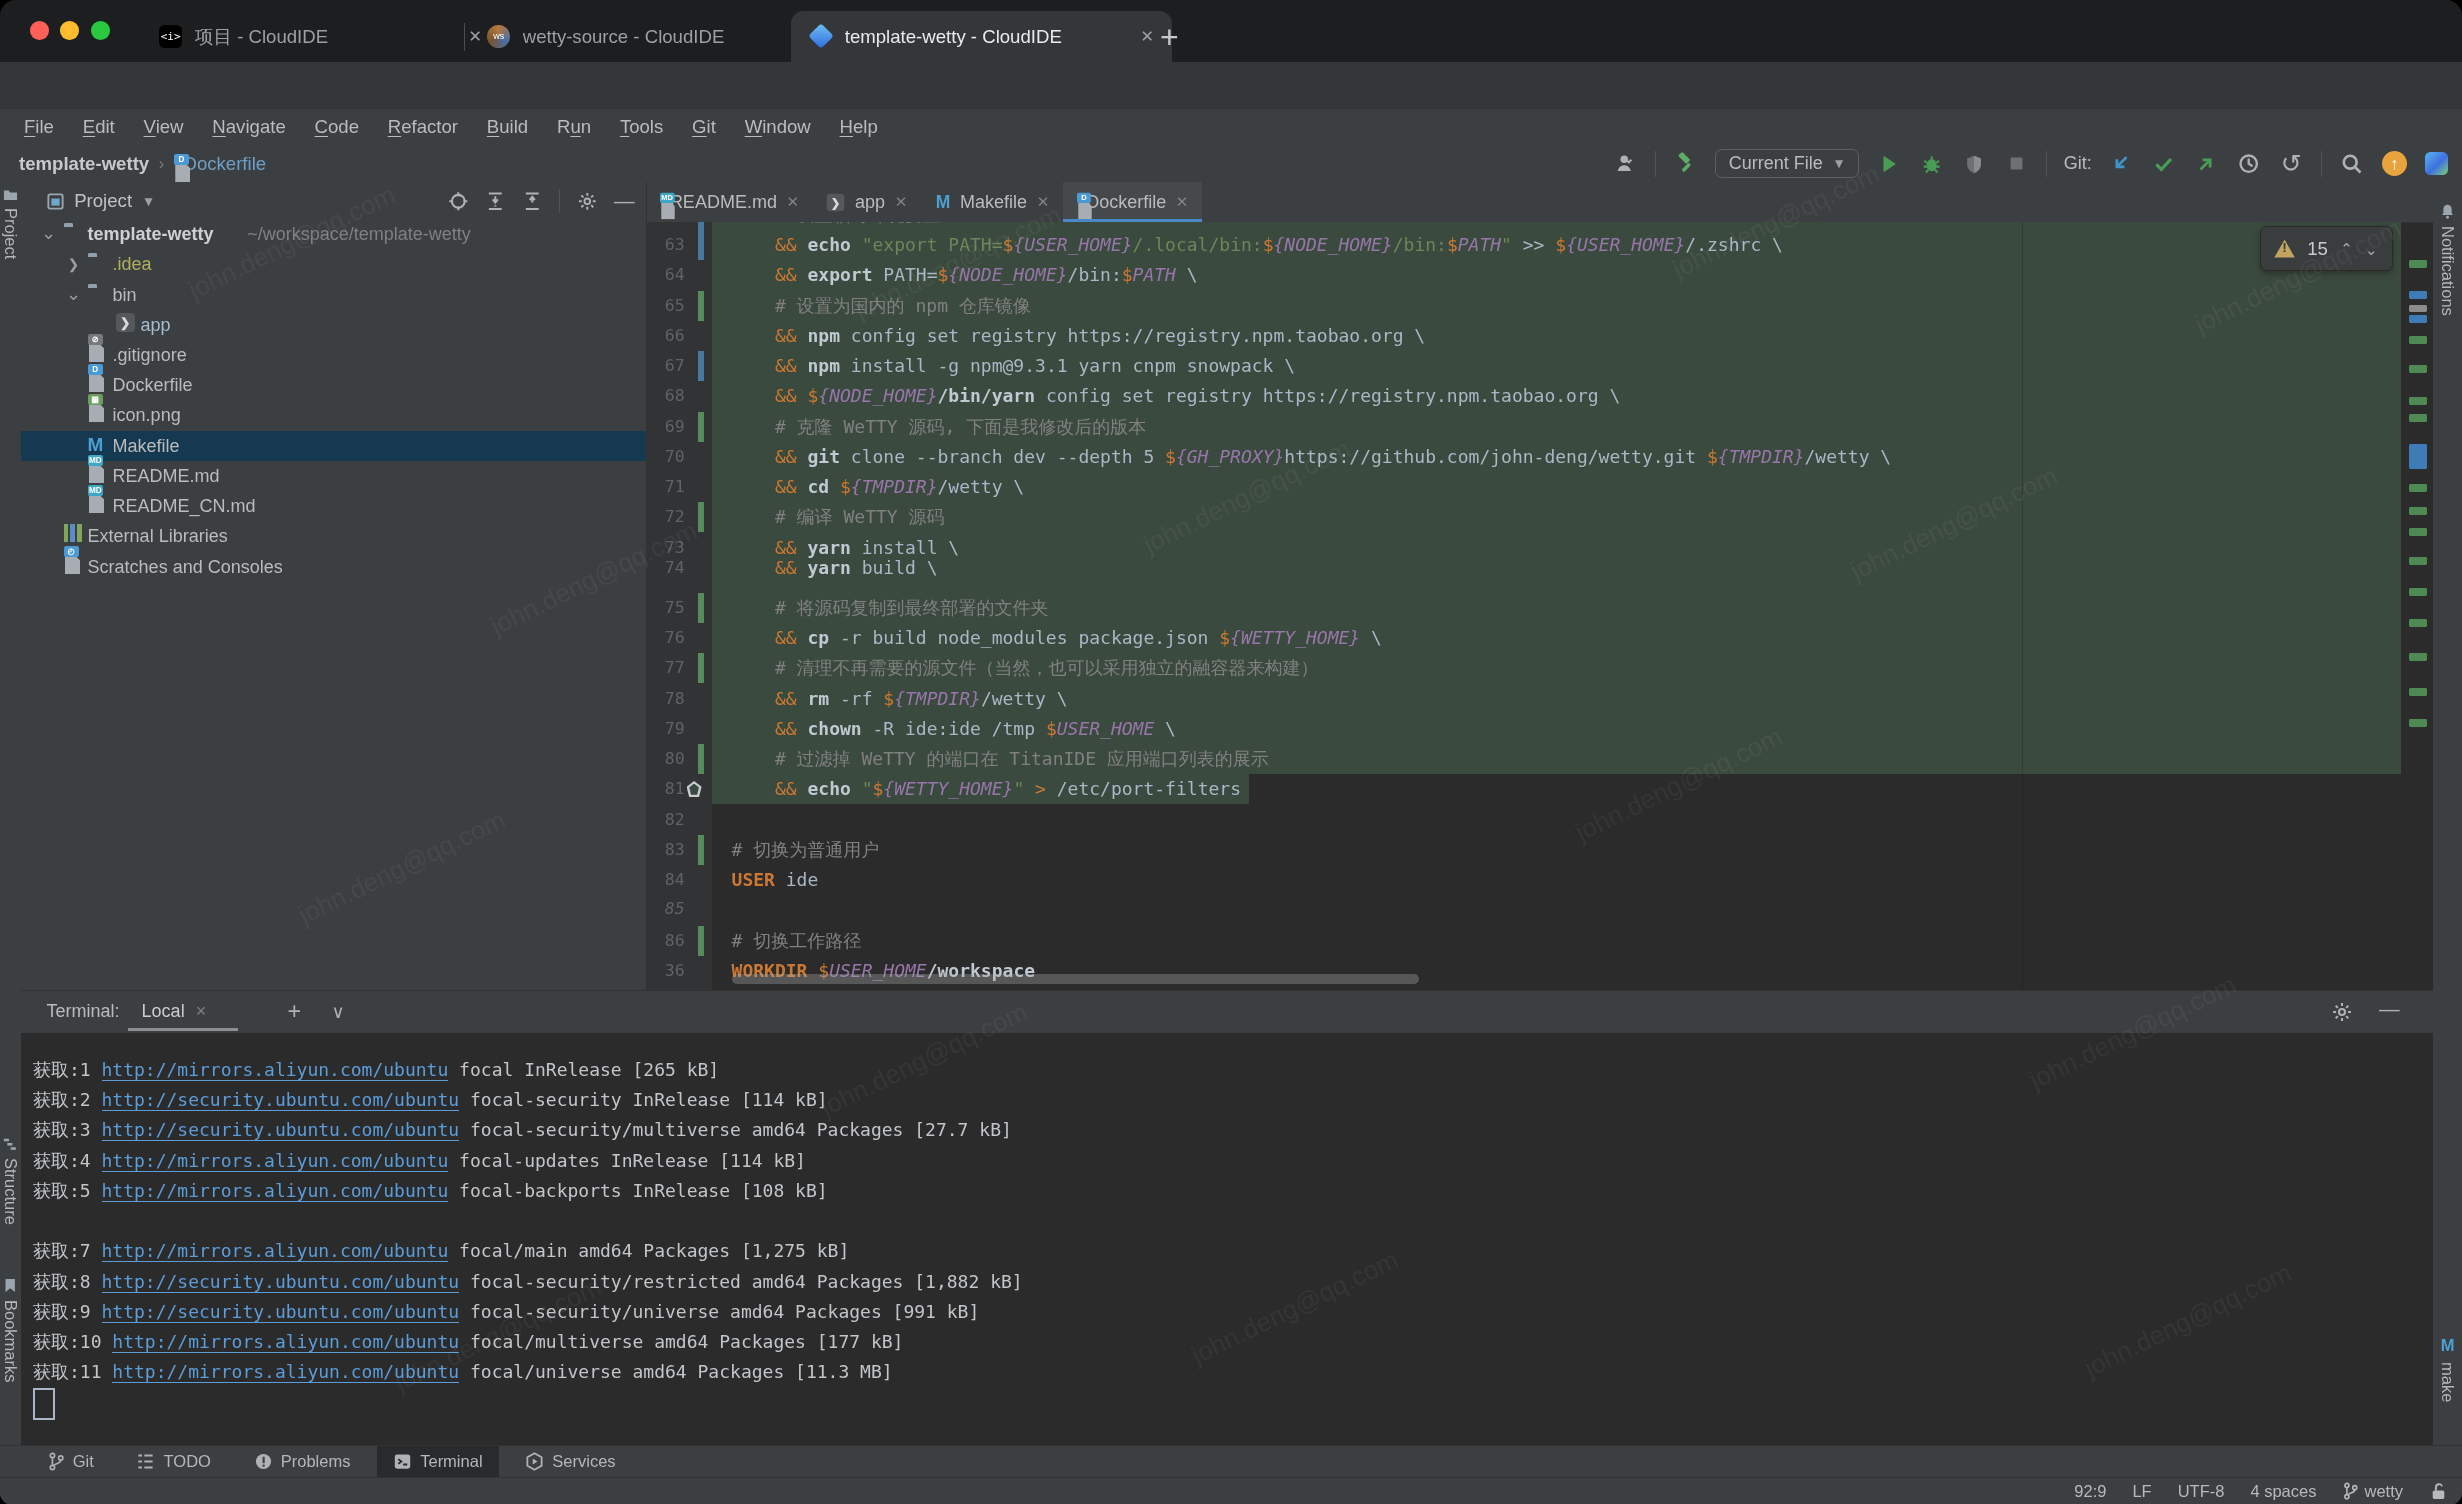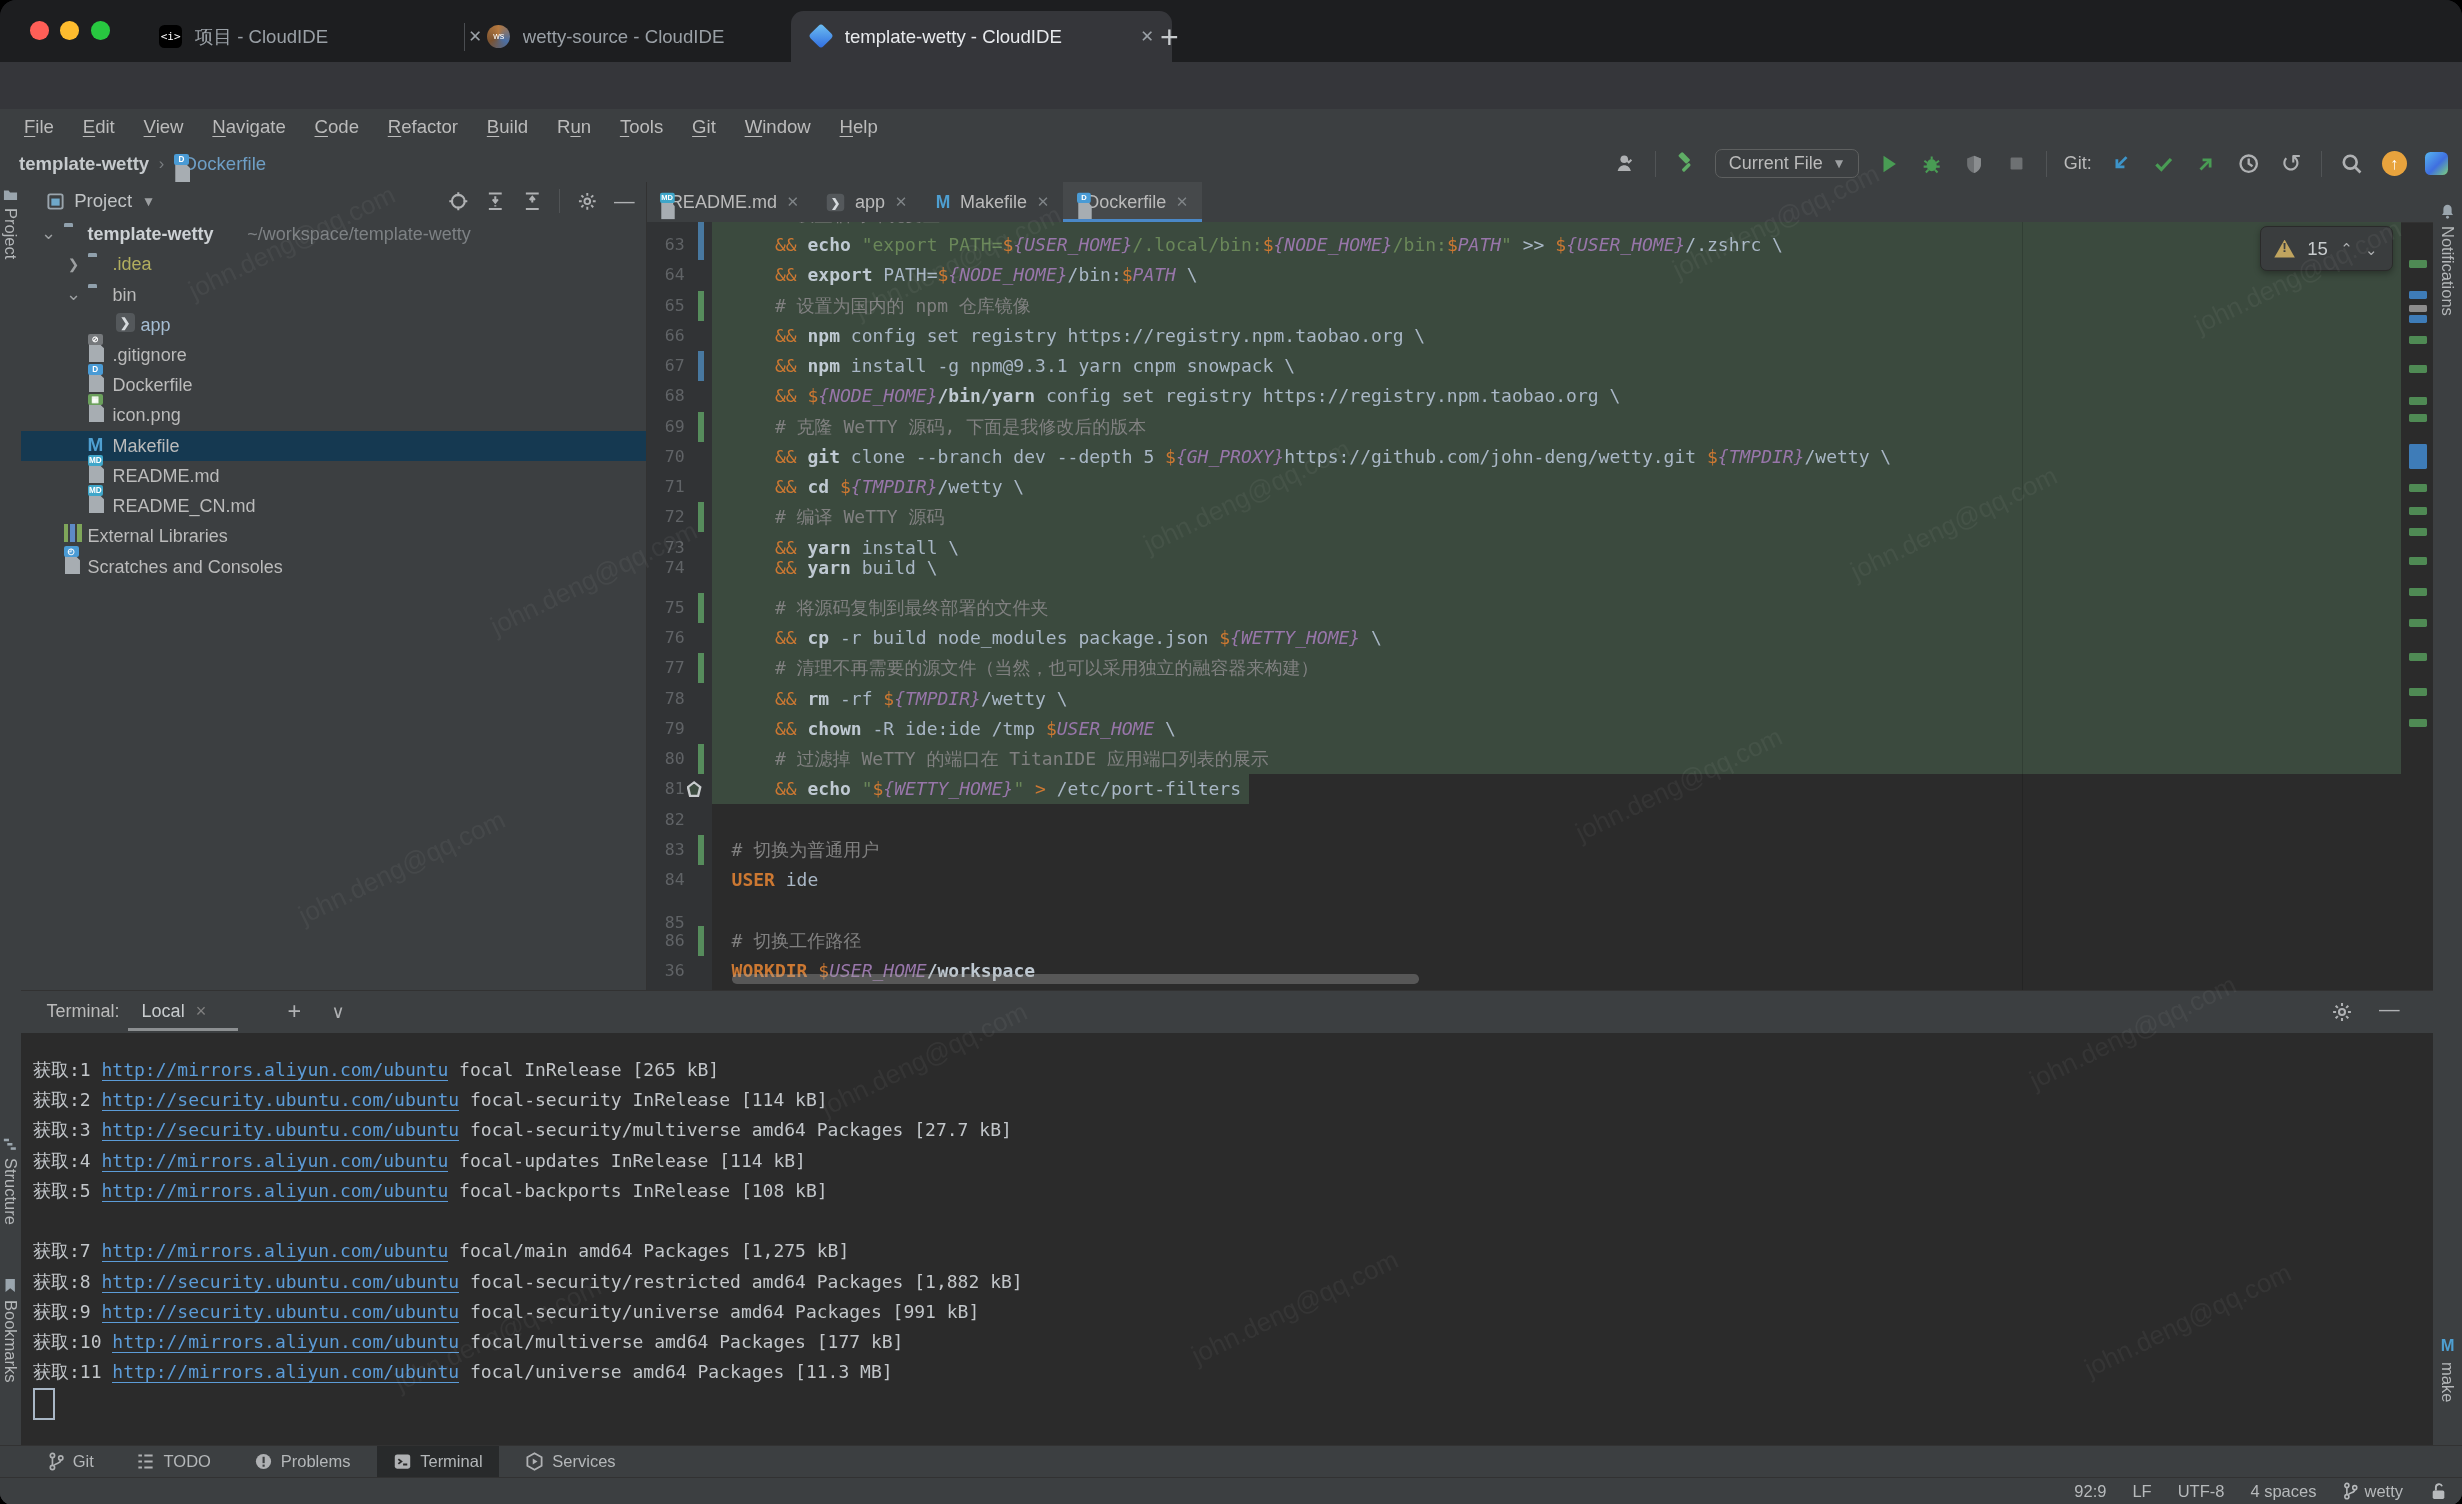--- a/index.html
+++ b/index.html
@@ -588,21 +588,21 @@
               </div>
               <div class="crow" style="top: 613px;">
                 <span class="lnum">83</span>
                 <span class="gmark gm-green"></span>
                 <span class="ctext"><span class="t-com"># 切换为普通用户</span></span>
               </div>
               <div class="crow" style="top: 643px;">
                 <span class="lnum">84</span>
                 <span class="ctext"><span class="t-kwd">USER </span><span class="t-txt">ide</span></span>
               </div>
-              <div class="crow" style="top: 686px;">
+              <div class="crow" style="top: 672px; font-style: italic;">
                 <span class="lnum">85</span>
                 <span class="ctext"></span>
               </div>
               <div class="crow" style="top: 704px;">
                 <span class="lnum">86</span>
                 <span class="gmark gm-green"></span>
                 <span class="ctext"><span class="t-com"># 切换工作路径</span></span>
               </div>
               <div class="crow" style="top: 734px;">
                 <span class="lnum">36</span>

